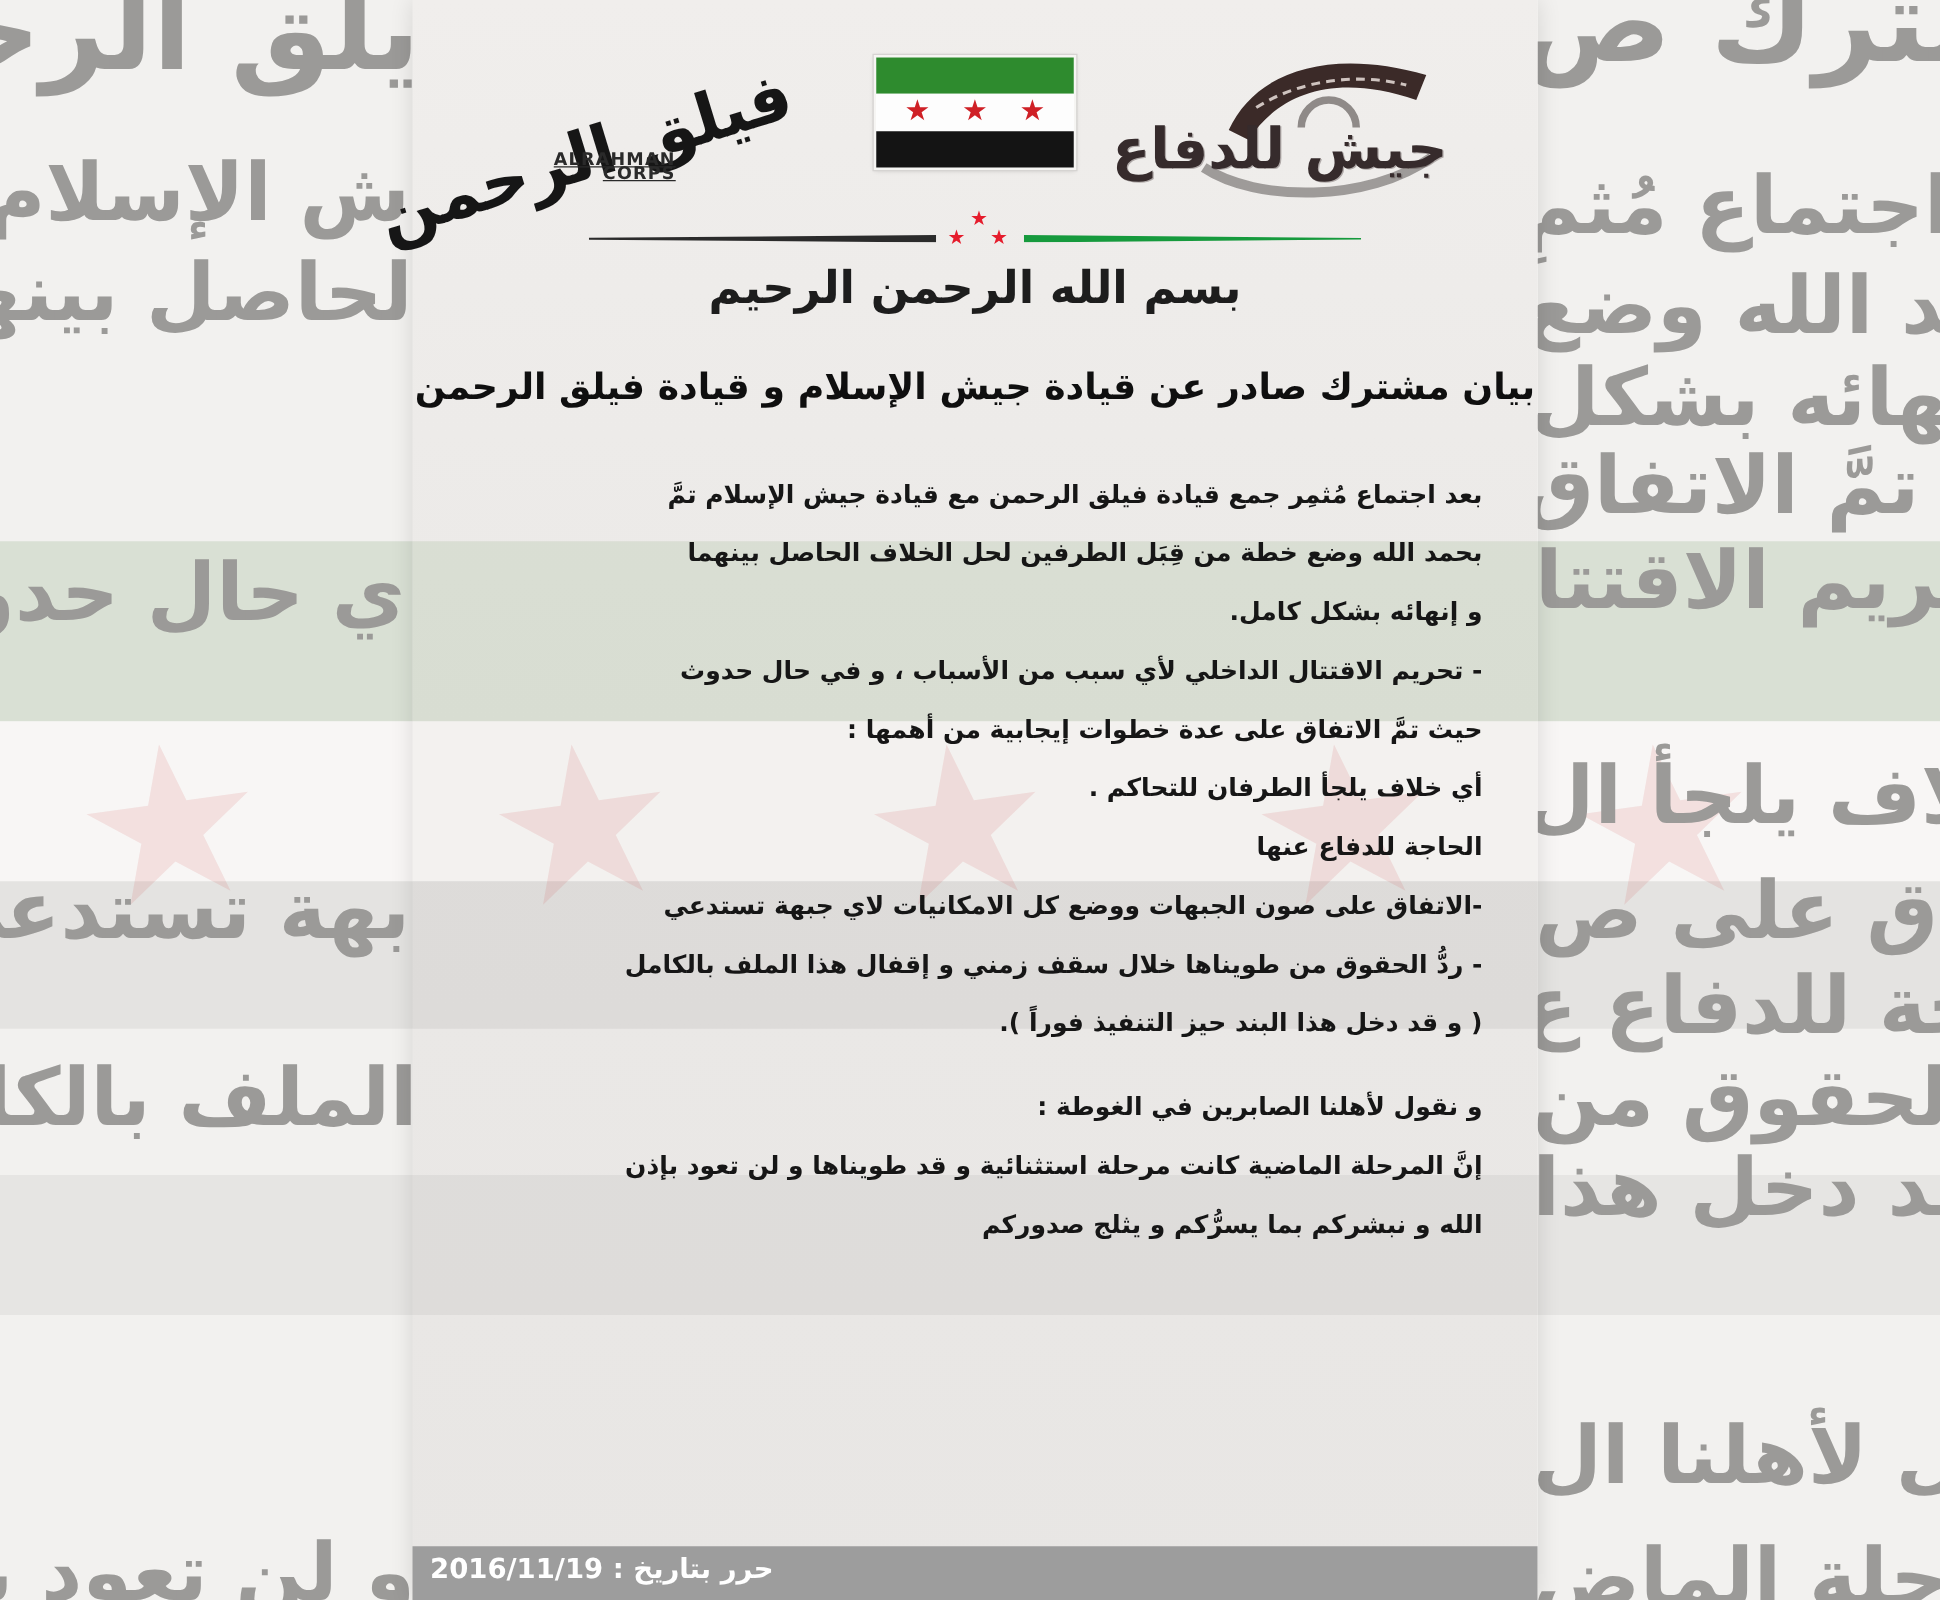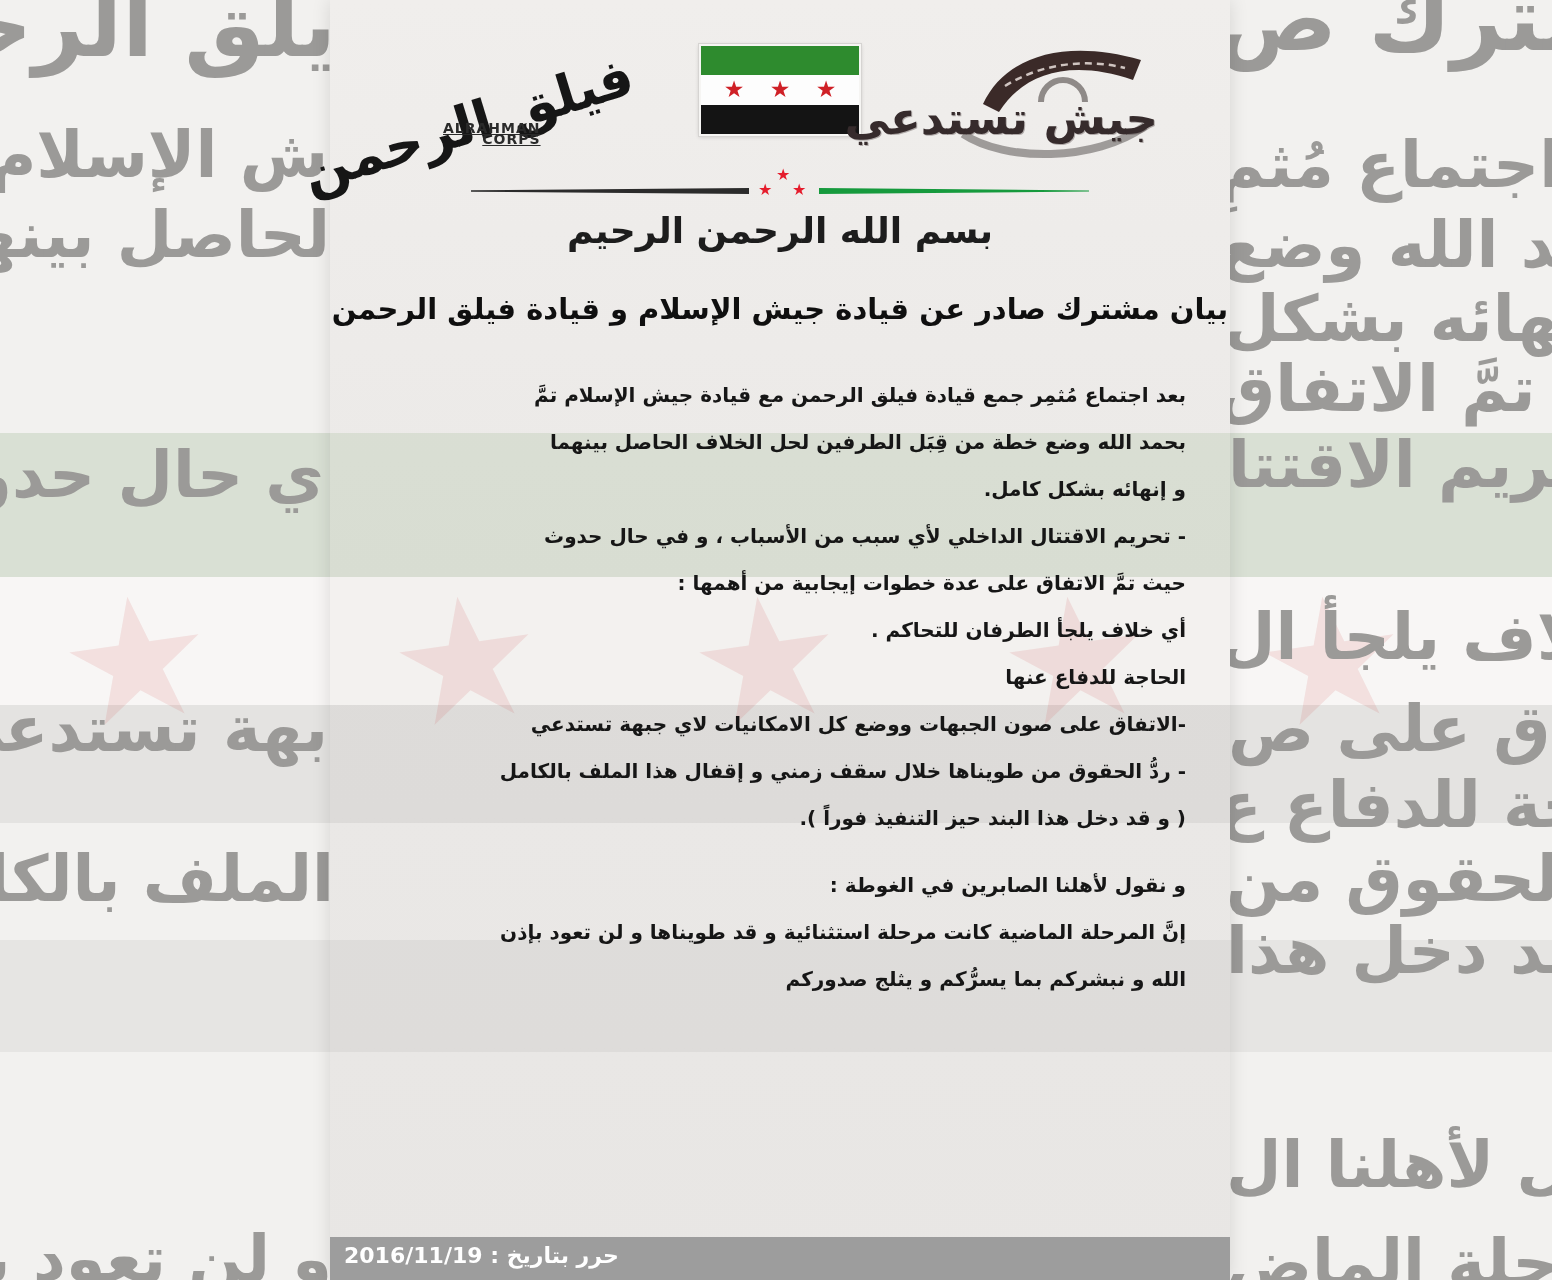--- a/index.html
+++ b/index.html
@@ -164,21 +164,21 @@
           <div class="stripe stripe-black"></div>
         </div>
 
         <div class="jaysh-logo">
           <svg class="jaysh-banner" width="215" height="140" viewBox="0 0 215 140">
             <path d="M38 70 C60 22, 120 4, 196 26 L188 46 C124 24, 78 40, 54 78 Z" fill="#3b2a28"></path>
             <path d="M60 52 C95 30, 140 24, 180 34" stroke="#cfc4c0" stroke-width="2.5" fill="none" stroke-dasharray="7 5"></path>
             <path d="M96 68 a22 22 0 0 1 44 0" fill="none" stroke="#8f8a88" stroke-width="6"></path>
             <path d="M18 100 C60 128, 150 128, 200 92" stroke="#837f7d" stroke-width="8" fill="none" opacity="0.75"></path>
           </svg>
-          <span class="jaysh-name">جيش تستدعي</span>
+          <span class="jaysh-name">جيش للدفاع</span>
         </div>
       </div>
 
       <div class="divider">
         <div class="dv-black"></div>
         <div class="star-cluster">
           <span class="dv-star s-top">★</span>
           <span class="dv-star s-left">★</span>
           <span class="dv-star s-right">★</span>
         </div>

